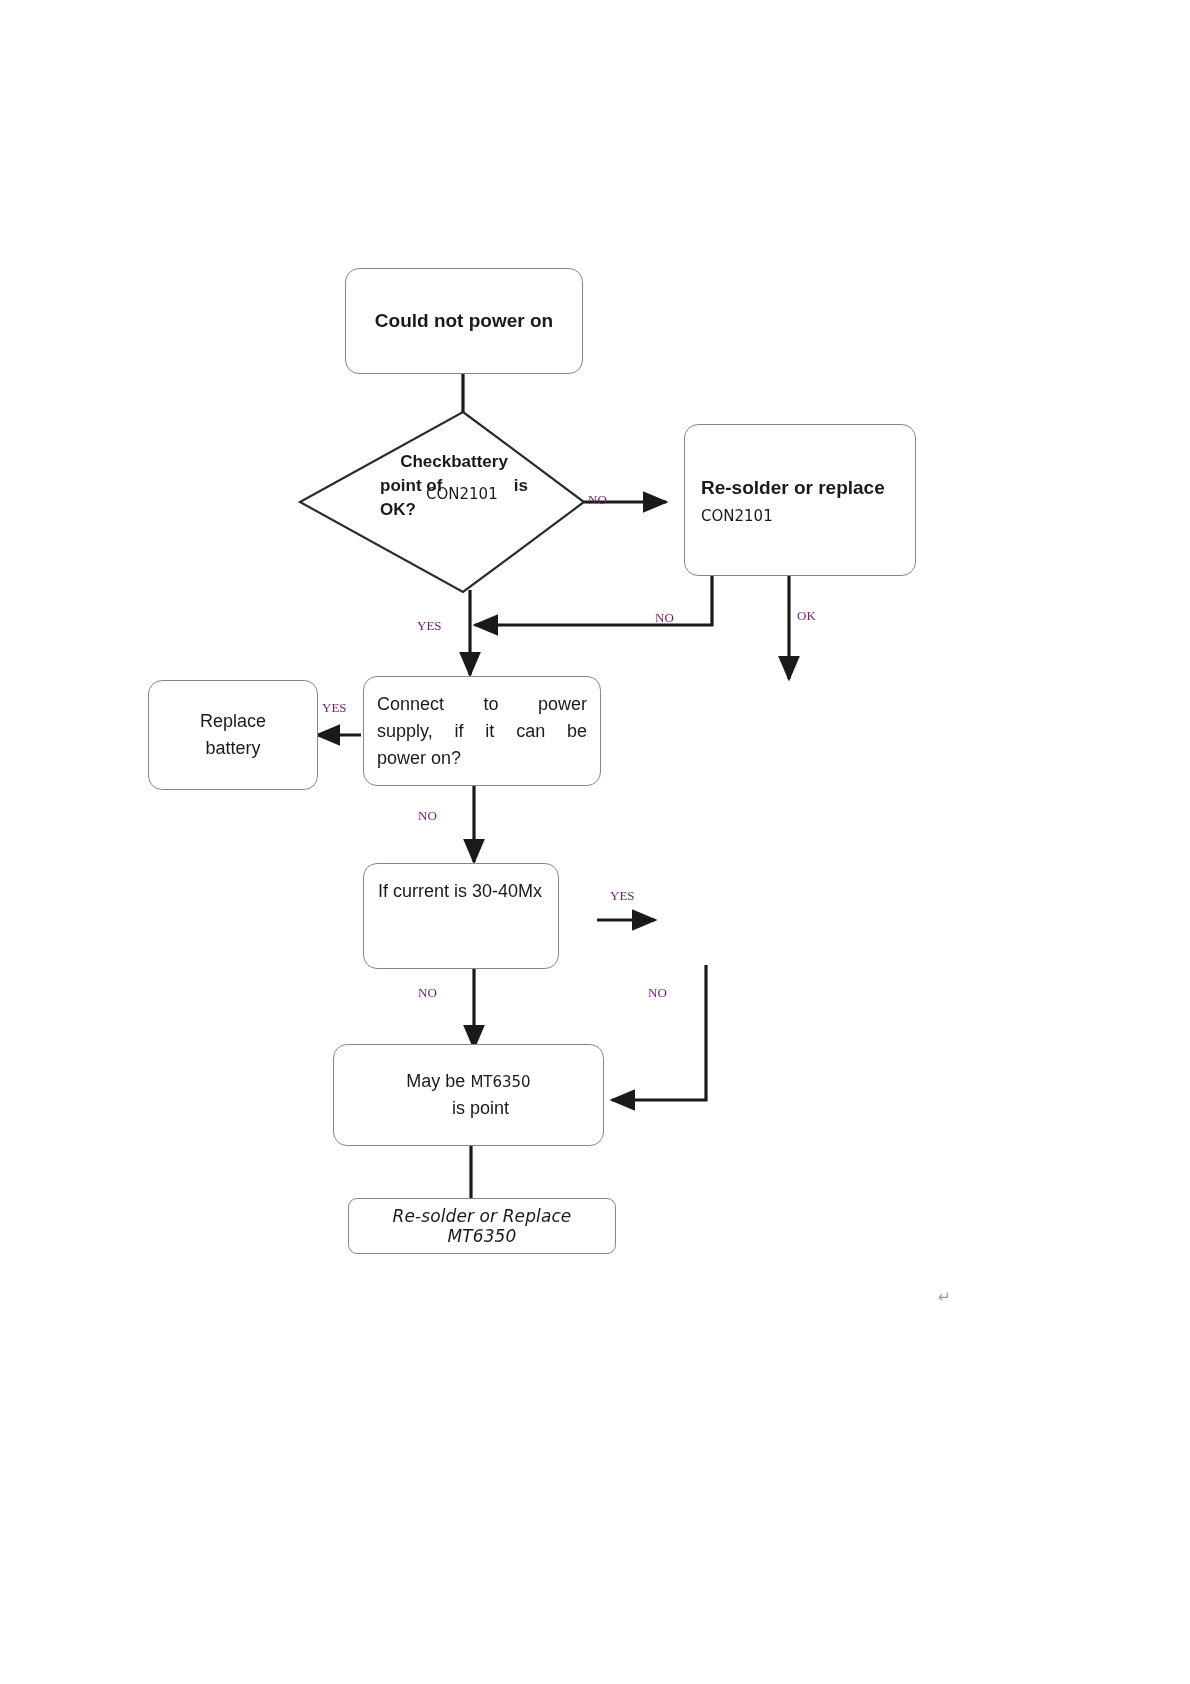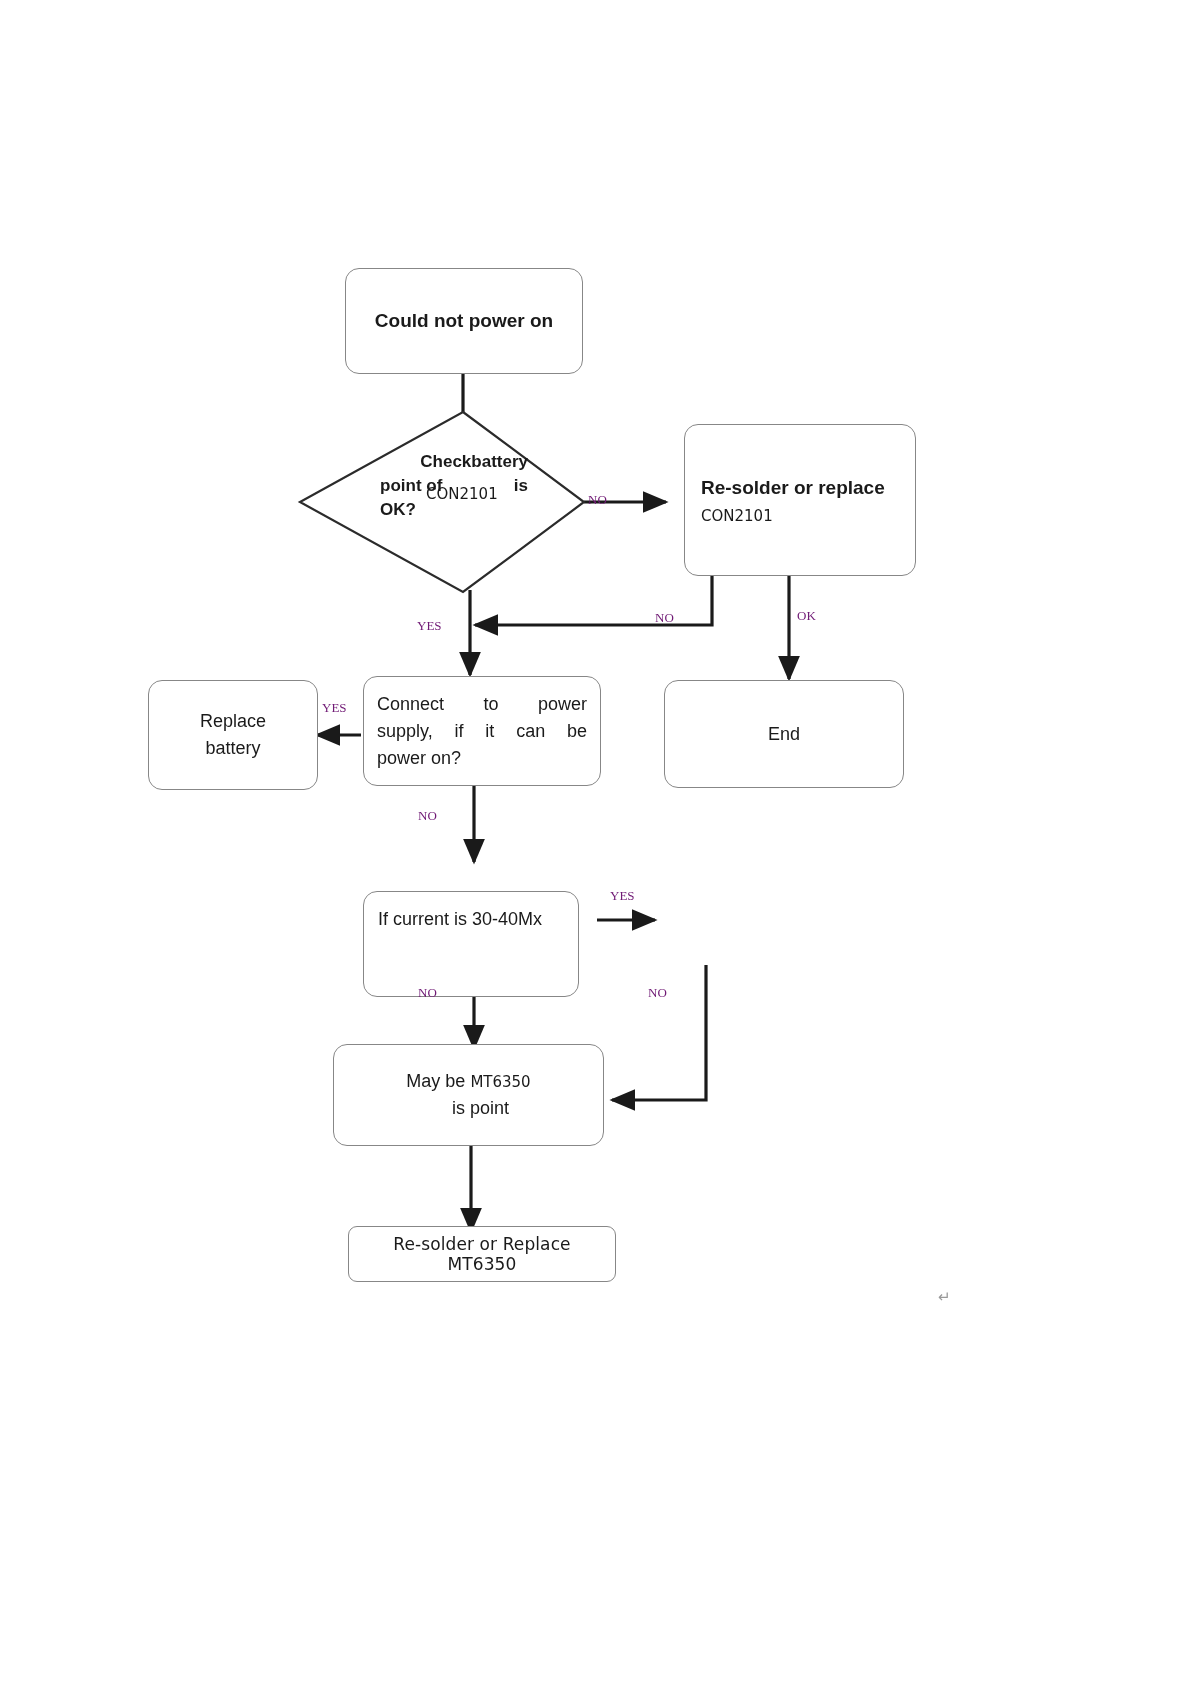--- a/index.html
+++ b/index.html
@@ -130,75 +130,72 @@
 
     <polygon points="463,412 584,502 463,592 300,502" fill="#ffffff" stroke="#2b2b2b" stroke-width="2.2"></polygon>
   </svg>
 
   <div class="node box" style="left:345px; top:268px; width:238px; height:106px;">
     <div class="box-inner t-bold center">Could not power on</div>
   </div>
 
   <div class="diamond-wrap" style="left:300px; top:412px; width:284px; height:180px;">
     <div class="diamond-text">
-      <div style="display:flex; justify-content:flex-end;">
+      <div style="display:flex; justify-content:center;">
         <span>Check</span>
         <span>battery</span>
       </div>
       <div style="display:flex; justify-content:space-between;align-items:center;">
         <span>point of</span>
         <span>is</span>
       </div>
       <div>OK?</div>
     </div>
     <div class="t-small" style="position:absolute; left:126px; top:73px; font-family:'DejaVu Sans', sans-serif;">CON2101</div>
   </div>
 
   <div class="node box" style="left:668px; top:424px; width:232px; height:152px;margin-left:16px;">
     <div class="box-inner left" style="padding:0 16px;">
       <div class="t-bold">Re-solder  or  replace</div>
       <div class="t-small" style="font-family:'DejaVu Sans', sans-serif; margin-top:6px;">CON2101</div>
     </div>
   </div>
 
-  <div class="node box" style="left:664px; top:680px; width:240px; height:108px;">
-    <div class="box-inner t-reg center">End</div>
-  </div>
 
   <div class="node box" style="left:363px; top:676px; width:238px; height:110px;">
     <div class="box-inner t-reg" style="padding:0 13px;">
       <div class="justify">Connect to power</div>
       <div class="justify">supply, if it can be</div>
       <div class="left">power on?</div>
     </div>
   </div>
 
   <div class="node box" style="left:148px; top:680px; width:170px; height:110px;">
     <div class="box-inner t-reg center">
       <div>Replace</div>
       <div>battery</div>
     </div>
   </div>
 
-  <div class="node box" style="left:363px; top:863px; width:216px; height:106px;margin-top:28px;">
+  <div class="node box" style="left:363px; top:863px; width:196px; height:106px;">
     <div class="box-inner t-reg center" style="display:flex; align-items:flex-start; height:100%; padding-top:14px;">If current is 30-40Mx</div>
   </div>
 
 
   <div class="node box" style="left:333px; top:1044px; width:271px; height:102px;">
     <div class="box-inner t-reg center">
       <div>
         <span>May be</span>
         <span class="t-small" style="font-family:'DejaVu Sans', sans-serif;">MT6350</span>
       </div>
       <div style="padding-left:24px;">is point</div>
     </div>
   </div>
 
-  <div class="node box" style="left:348px; top:1226px; width:268px; height:56px; border-radius:9px;">
+  <div class="node box" style="left:348px; top:1198px; width:268px; height:56px; border-radius:9px;font-style:italic;">
     <div class="box-inner t-thin center" style="font-family:'DejaVu Sans', sans-serif;">Re-solder or Replace MT6350</div>
   </div>
 
   <div class="edge-label" style="left:588px; top:492px;">NO</div>
 
   <div class="edge-label" style="left:417px; top:618px;">YES</div>
 
   <div class="edge-label" style="left:655px; top:610px;">NO</div>
 
   <div class="edge-label" style="left:797px; top:608px;">OK</div>

